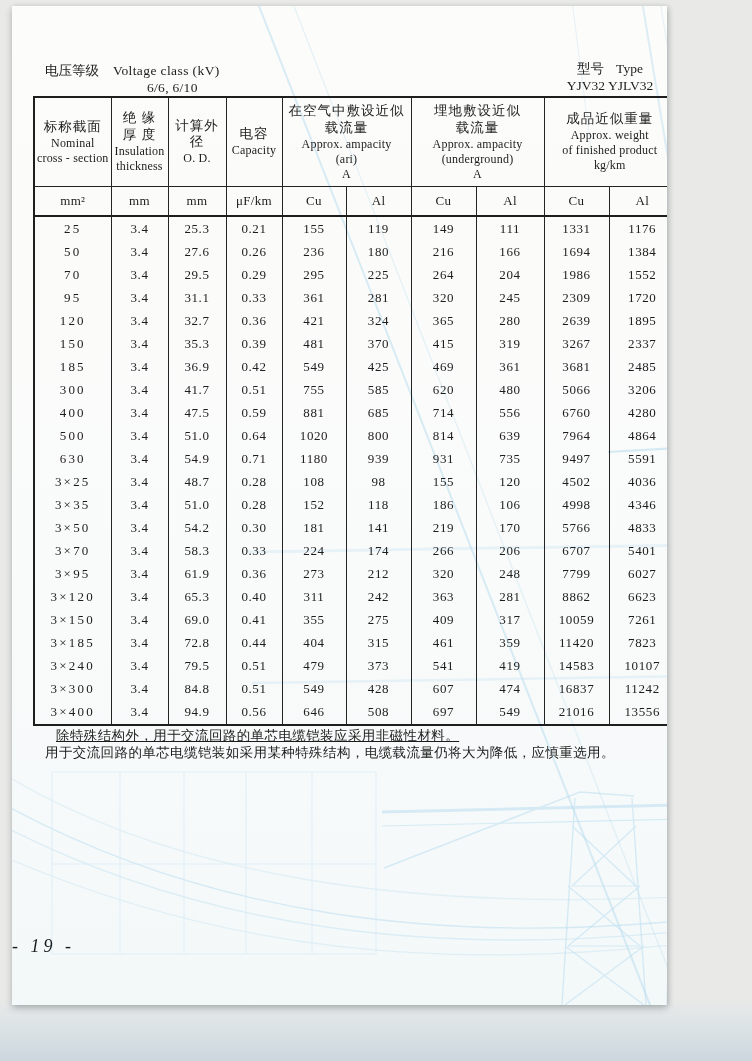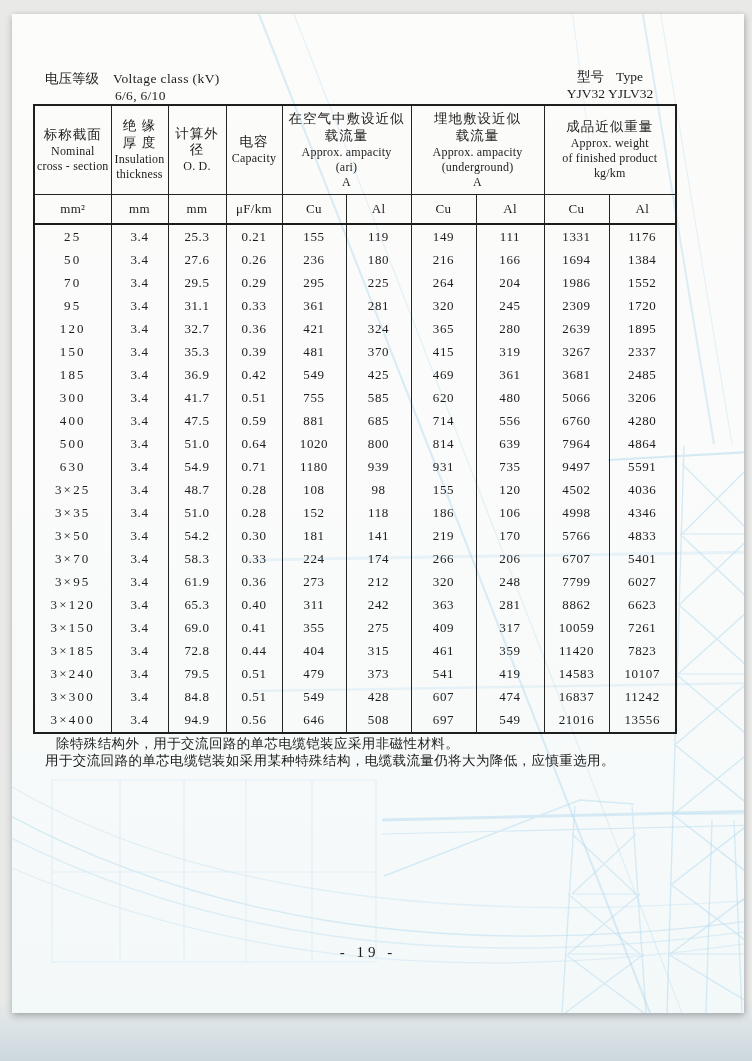--- a/index.html
+++ b/index.html
@@ -7,31 +7,31 @@
     width:752px;height:1061px;
     font-family:"Liberation Serif","DejaVu Serif",serif;
     color:#1c1c1c;
     background:#dfe3e2;
   }
   .canvas{
     position:relative;width:752px;height:1061px;overflow:hidden;
     background:linear-gradient(180deg,#e9eae8 0%,#e9eae8 94%,#dde4e7 96.5%,#ccd7dd 100%);
   }
   .page{
-    position:absolute;left:12px;top:14px;width:732px;height:999px;
+    position:absolute;left:12px;top:6px;width:655px;height:999px;
     background:linear-gradient(180deg,#fcfcfa 0%,#f9fbfa 60%,#f3f8f9 100%);
     box-shadow:0 3px 7px rgba(40,50,55,.30), 2px 0 4px rgba(40,50,55,.10);
     overflow:hidden;
   }
   svg.wm{position:absolute;left:0;top:0;width:732px;height:999px;pointer-events:none;}
 
   
   .hdr-left{position:absolute;left:33px;top:56px;font-size:13.5px;line-height:17px;white-space:nowrap;}
   .hdr-left .en{margin-left:14px;letter-spacing:.4px;}
-  .hdr-left .sub{margin-left:70px;letter-spacing:.3px;font-family:Liberation Serif, serif;}
+  .hdr-left .sub{margin-left:102px;letter-spacing:.3px;font-family:Liberation Serif, serif;}
   .hdr-right{position:absolute;left:540px;top:54px;width:116px;text-align:center;font-size:13.5px;line-height:17px;white-space:nowrap;}
   .hdr-right .en{margin-left:12px;}
 
   
   table.spec{
     position:absolute;left:21px;top:90px;width:642px;height:630px;
     border-collapse:collapse;table-layout:fixed;
     border:2.2px solid #1e1e1e;
   }
   table.spec th{
@@ -48,22 +48,22 @@
     text-align:center;font-size:13px;padding:0;height:21px;
     letter-spacing:.6px;white-space:nowrap;
   }
   table.spec tbody td.size-col{letter-spacing:2.2px;}
   .hcell{display:flex;flex-direction:column;align-items:center;justify-content:center;gap:1px;}
   .hcell .cn{font-size:13.5px;line-height:16px;letter-spacing:1px;}
   .hcell .en{font-size:12px;line-height:14px;letter-spacing:.2px;}
 
   
   .notes{position:absolute;left:33px;top:722px;font-size:13.5px;line-height:16.5px;letter-spacing:.4px;}
-  .notes .n1{padding-left:11px;}
-  .pageno{position:absolute;left:0;top:930px;width:712px;text-align:center;font-size:15px;letter-spacing:4px;}
+  .notes .n1{padding-left:11px;text-decoration:underline;}
+  .pageno{position:absolute;left:0;top:930px;width:712px;text-align:left;font-size:18px;letter-spacing:4px;font-style:italic;}
 </style>
 </head>
 <body>
 
 <div class="canvas">
   <div class="page">
 
     <svg class="wm" viewBox="0 0 732 999" aria-hidden="true">
       <g stroke="#b6dcf0" fill="none">
 

